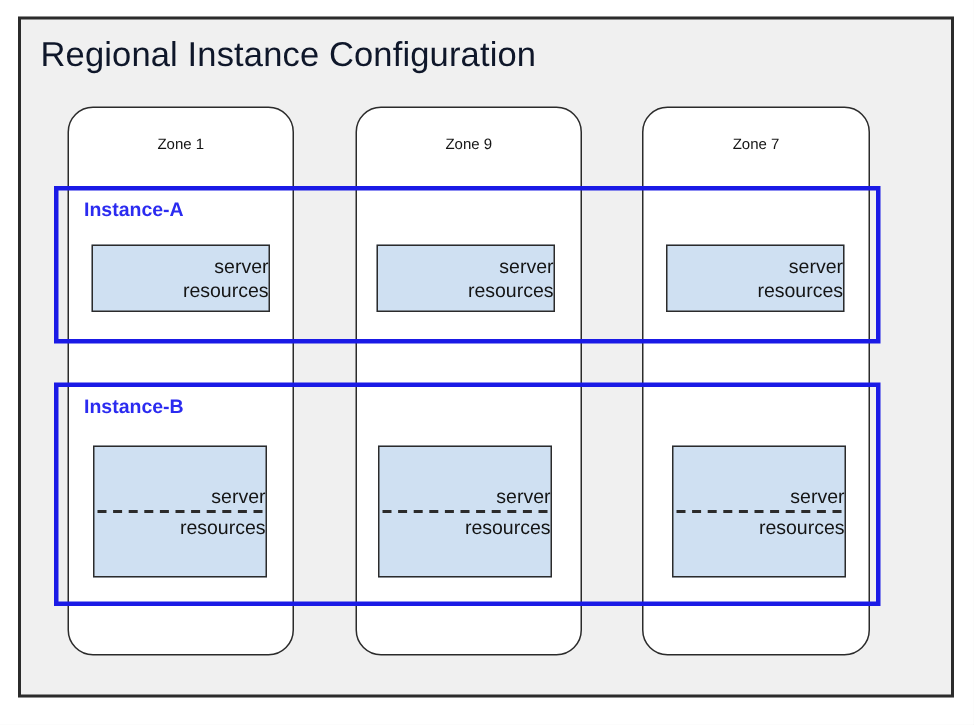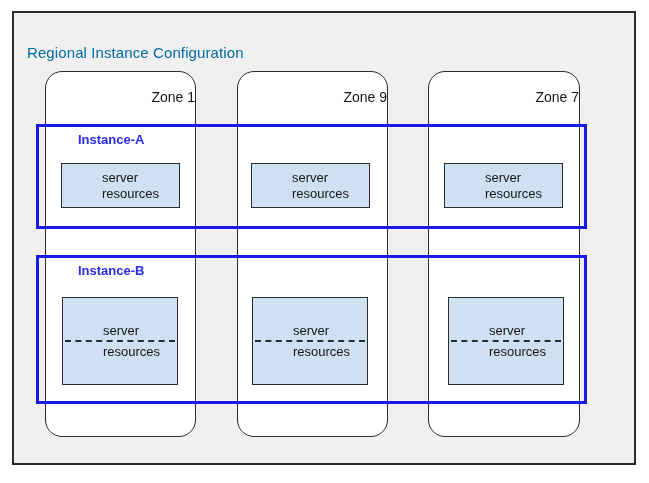--- a/index.html
+++ b/index.html
@@ -31,24 +31,24 @@
     width: 624px;
     height: 454px;
     background: #f0f0f0;
     border: 2px solid #2b2b2b;
     box-sizing: border-box;
   }
 
   #region-title {
     position: absolute;
     left: 27px;
-    top: 41px;
-    font-size: 15px;
+    top: 24px;
+    font-size: 23px;
     line-height: 24px;
-    color: #0369a1;
+    color: #0f172a;
     white-space: nowrap;
     letter-spacing: 0.1px;
   }
 
   
   .zone {
     position: absolute;
     top: 71px;
     height: 366px;
     background: #ffffff;
@@ -58,22 +58,22 @@
   }
   #zone-0 { left: 45px;  width: 151px; }
   #zone-1 { left: 237px; width: 151px; }
   #zone-2 { left: 428px; width: 152px; }
 
   .zone-label {
     position: absolute;
     left: 0;
     right: 0;
     top: 16px;
-    text-align: right;
-    font-size: 14px;
+    text-align: center;
+    font-size: 10px;
     line-height: 18px;
     color: #141414;
   }
 
   
   .instance-band {
     position: absolute;
     left: 36px;
     width: 551px;
     border: 3px solid #1a1ae6;
@@ -85,35 +85,34 @@
 
   .instance-label {
     position: absolute;
     left: 17px;
     top: 4px;
     font-size: 13px;
     font-weight: bold;
     line-height: 17px;
     color: #2b2bf0;
     white-space: nowrap;
-    margin-left: 22px;
   }
 
   
   .server-box {
     position: absolute;
     background: #cfe0f2;
     border: 1.5px solid #2b2b2b;
     box-sizing: border-box;
   }
   .server-box .server-text {
     position: absolute;
     left: 0;
     right: 0;
-    text-align: left;
+    text-align: right;
     font-size: 13px;
     line-height: 16px;
     color: #141414;
     margin-left: 40px;
   }
 
   
   .server-box.variant-a {
     width: 119px;
     height: 45px;

